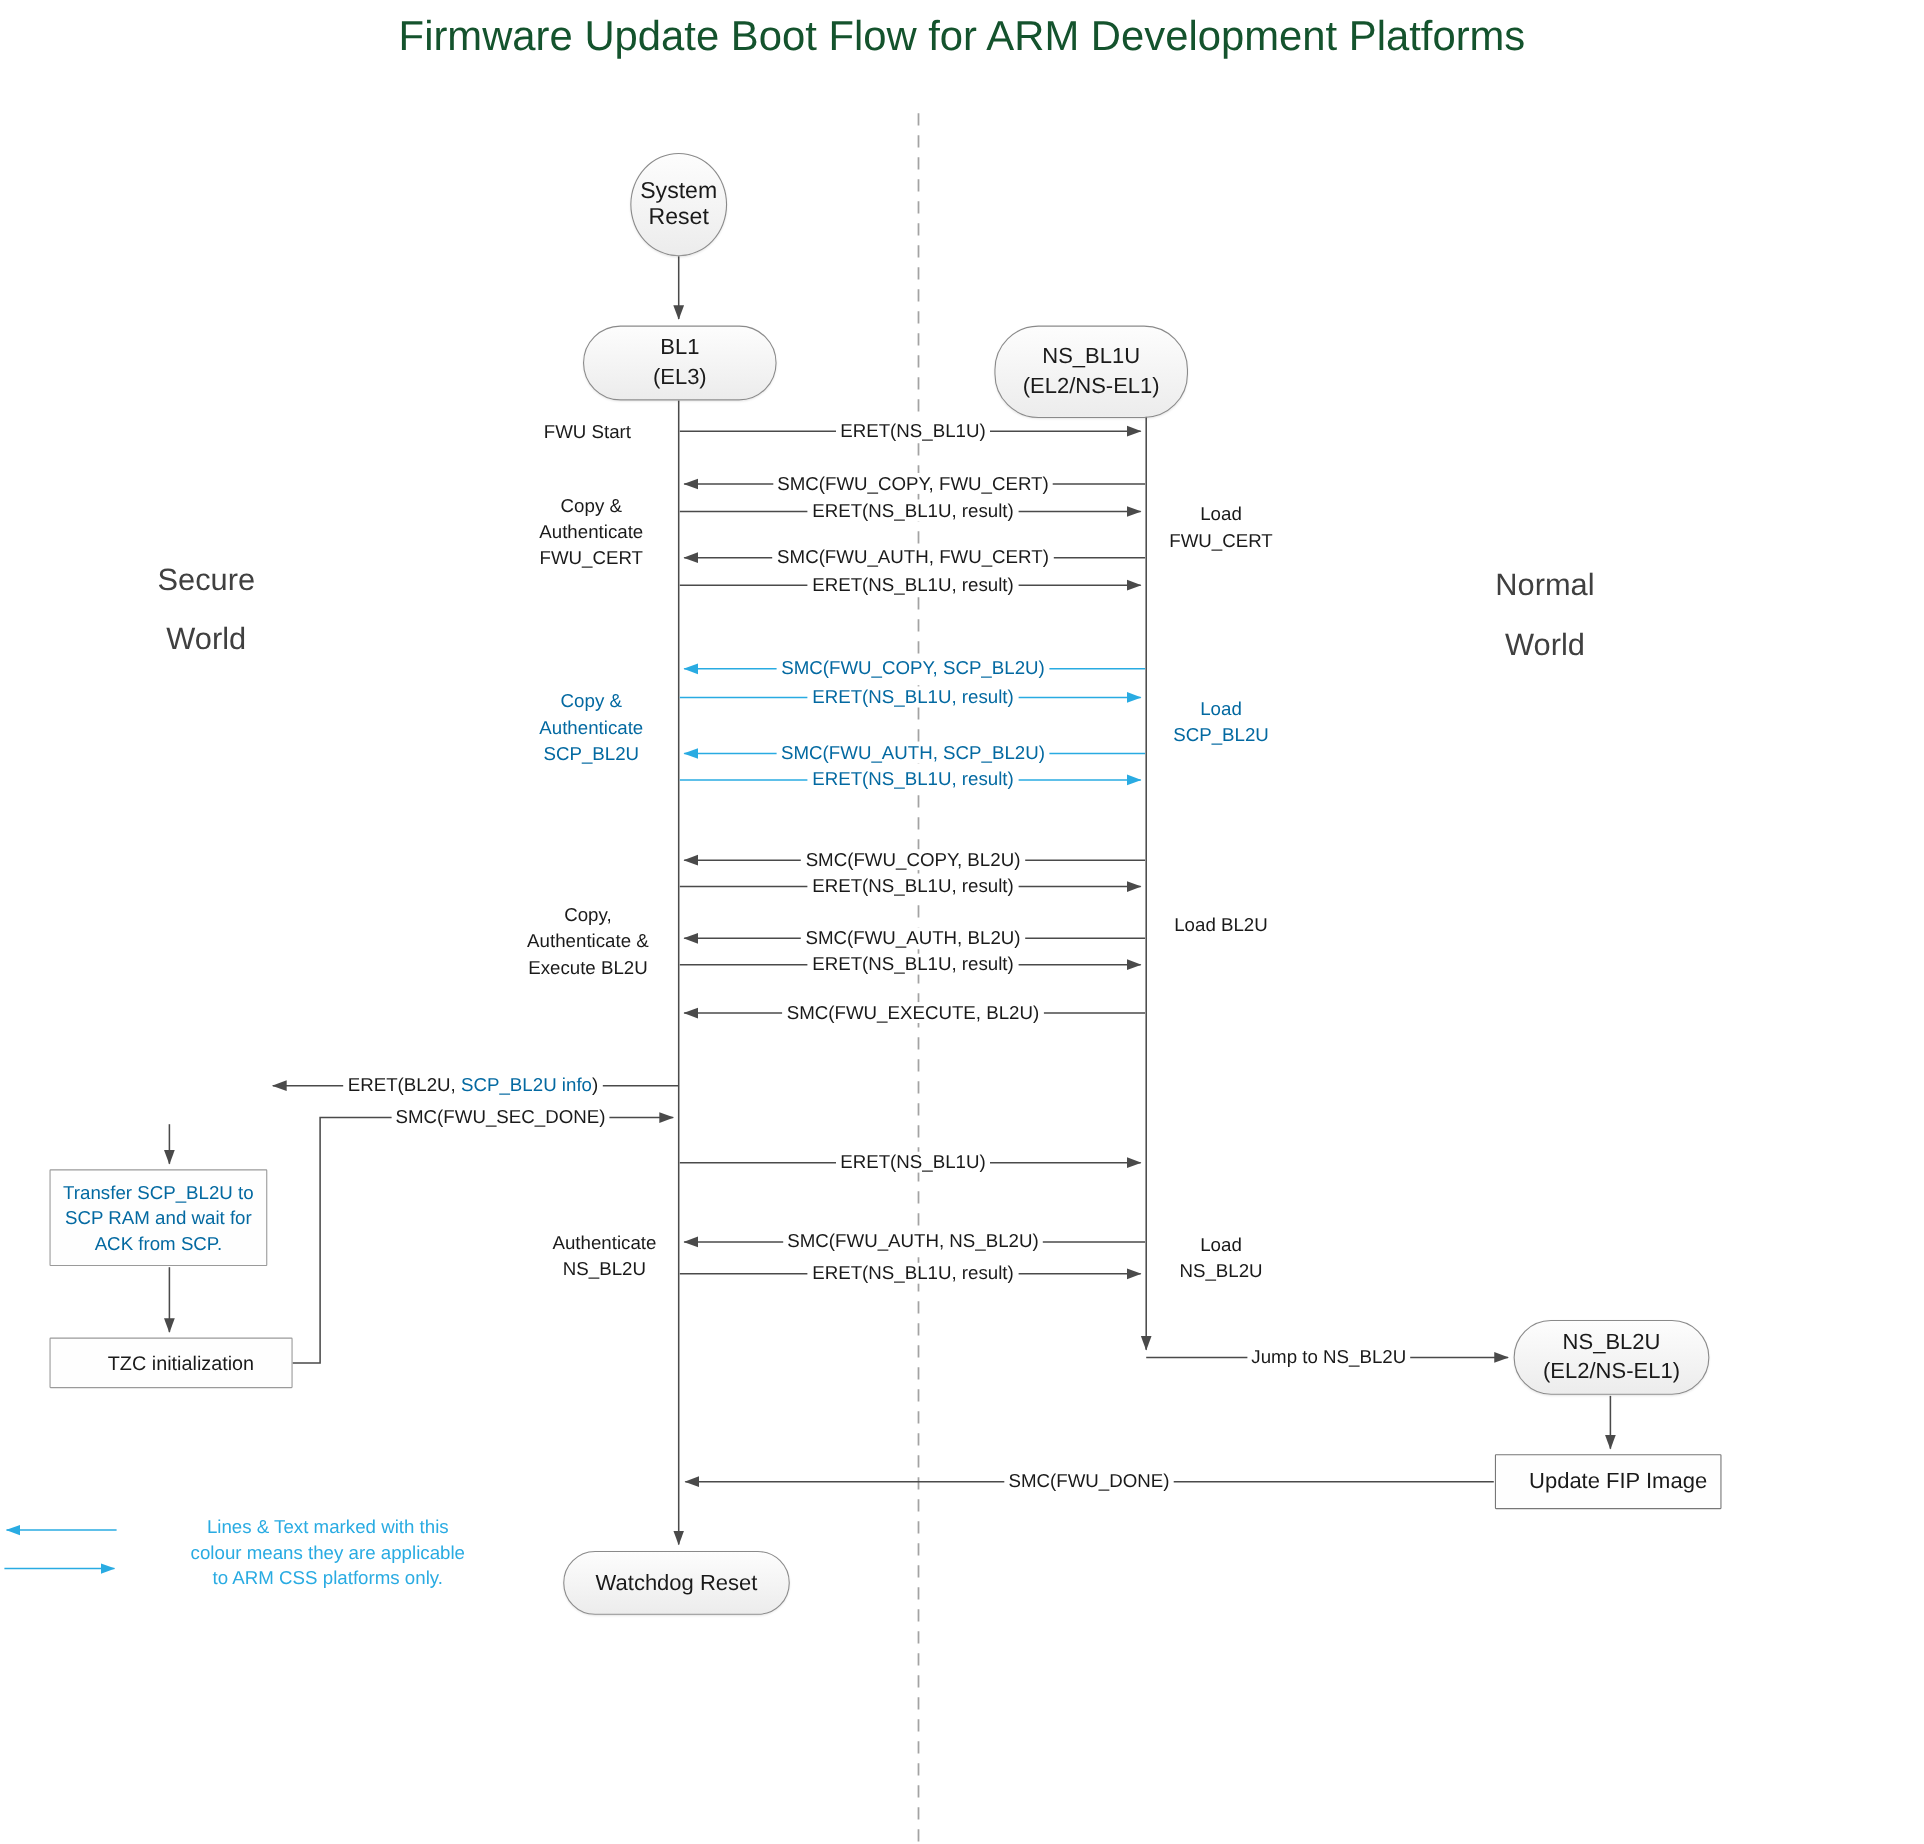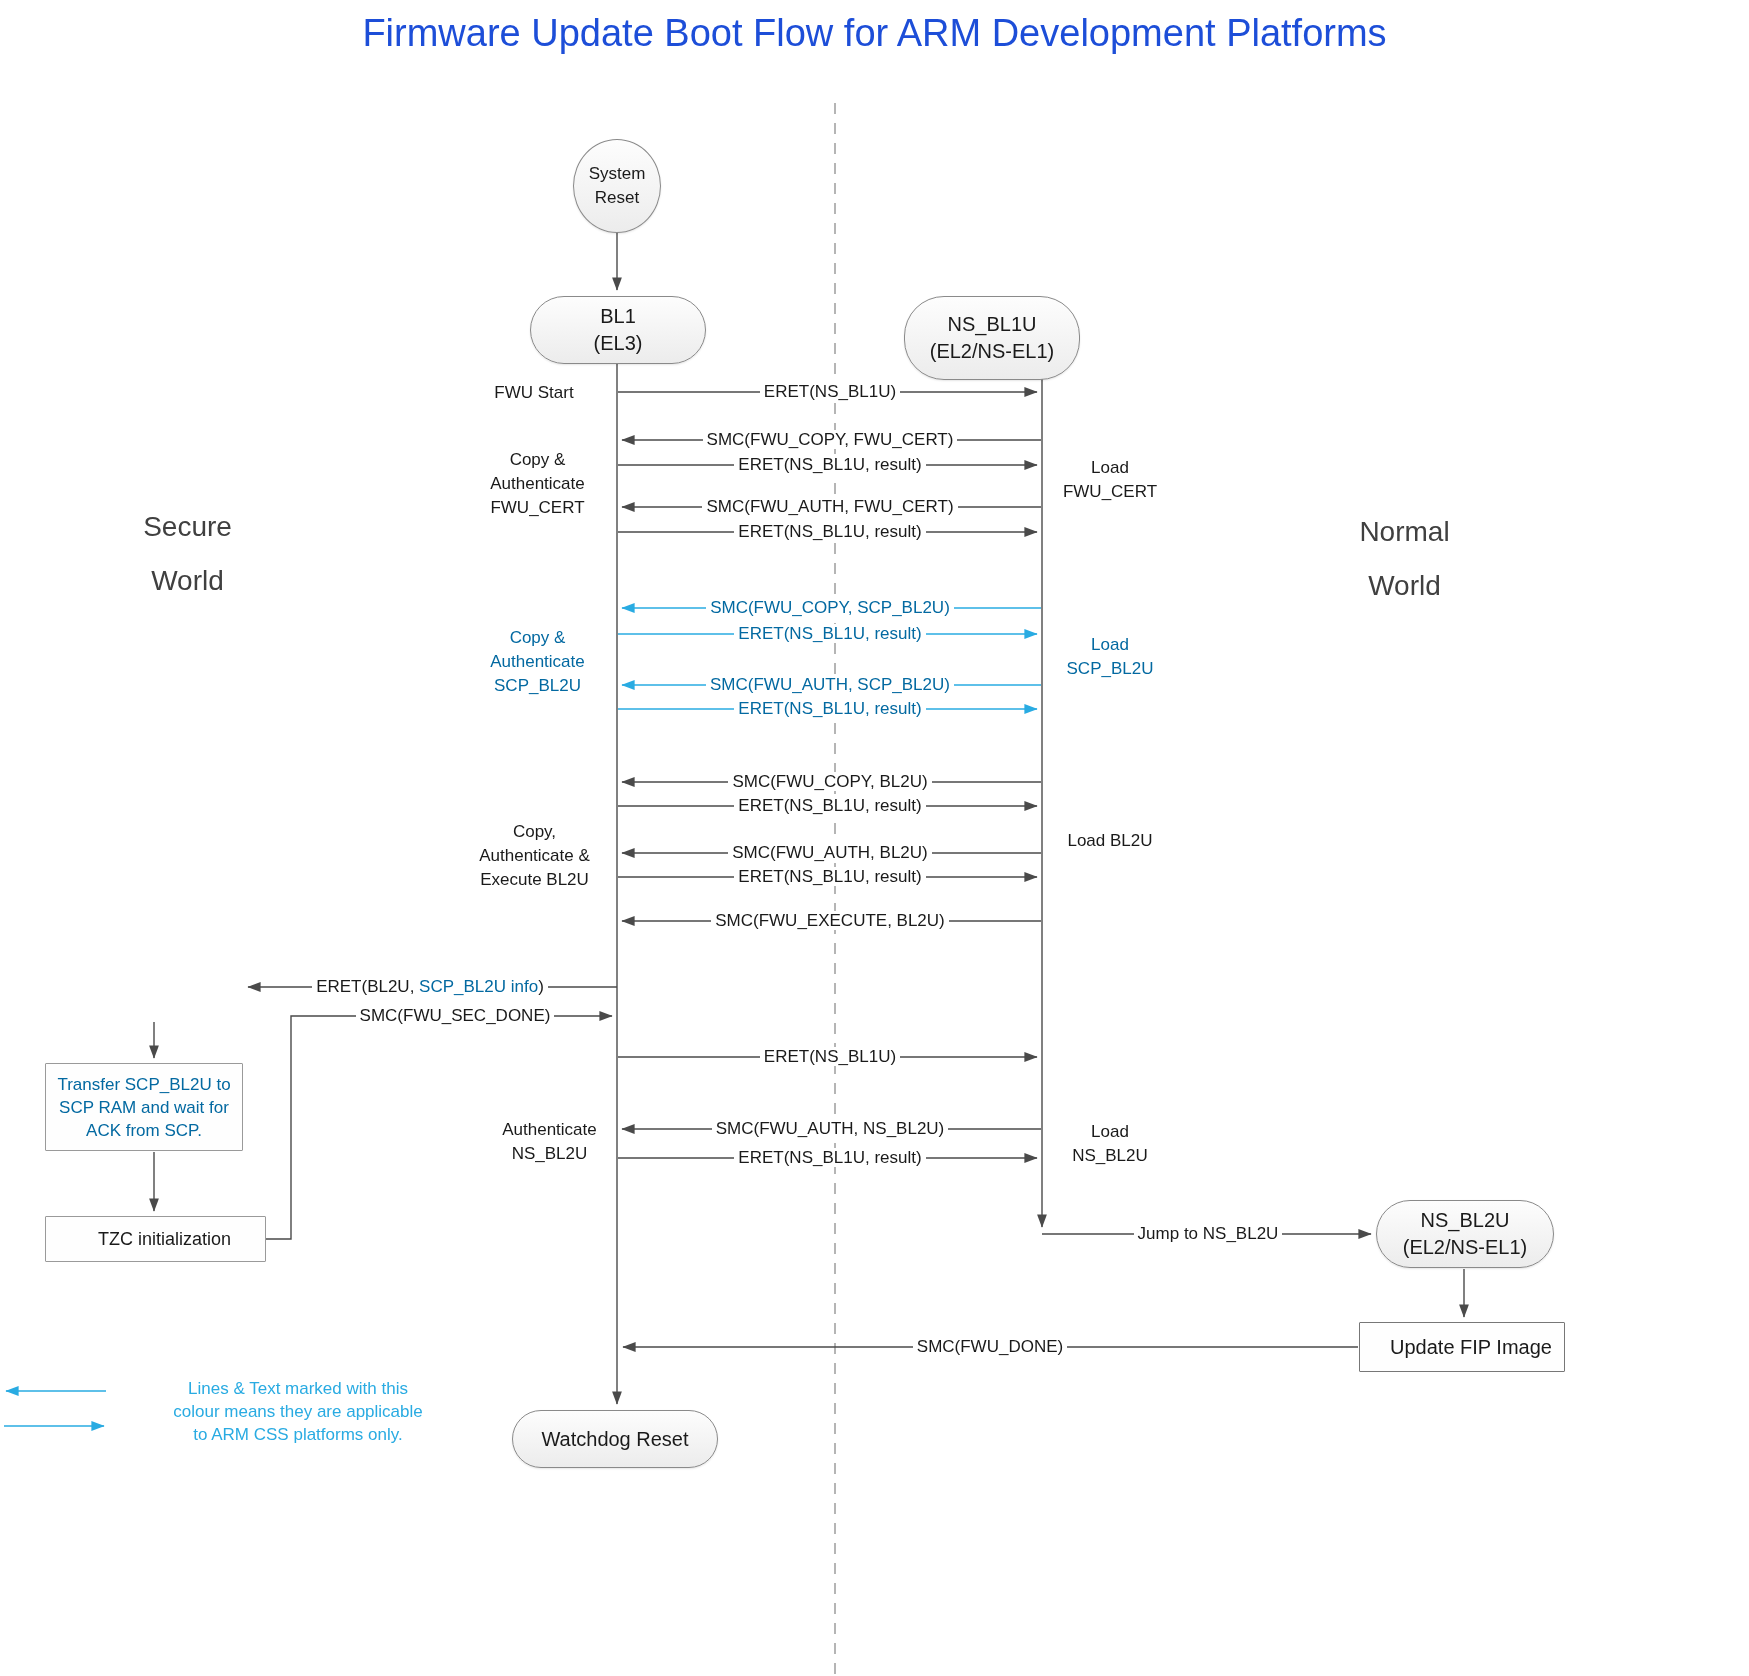--- a/index.html
+++ b/index.html
@@ -1,25 +1,25 @@
 <!DOCTYPE html>
 <html><head>
 <meta charset="utf-8">
 <style>
   * { margin:0; padding:0; box-sizing:border-box; }
   html,body { background:#ffffff; }
   body { font-family:"Liberation Sans", sans-serif; }
   .canvas { position:relative; width:1749px; height:1676px; background:#fff; overflow:hidden; }
   .wires { position:absolute; left:0; top:0; z-index:1; }
-  .title { position:absolute; left:0; top:12px; width:100%; text-align:center; font-size:38px; color:#1d4ed8; z-index:2; }
+  .title { position:absolute; left:0; top:12px; width:100%; text-align:center; font-size:38px; color:#14532d; z-index:2; }
   .node { position:absolute; z-index:3; display:flex; flex-direction:column; align-items:center; justify-content:center;
           text-align:center; background:linear-gradient(180deg,#fdfdfd 0%,#ececec 100%);
           border:1.4px solid #8a8a8a; color:#1a1a1a; box-shadow:0 1px 2px rgba(0,0,0,0.10); }
   .stadium { border-radius:40px; font-size:20px; line-height:27px; }
-  .ellipse { border-radius:50%; font-size:17px; line-height:24px;text-align:right; }
+  .ellipse { border-radius:50%; font-size:21px; line-height:24px;text-align:right; }
   .rect { border-radius:1px; background:#fefefe; box-shadow:none; border:1.3px solid #9a9a9a;padding-left:18px; }
   .rect.dark-border { border:1.4px solid #777; }
   .msg { position:absolute; z-index:2; height:22px; line-height:22px; font-size:17px; color:#1a1a1a; text-align:center; white-space:nowrap; }
   .msg > span { background:#fff; padding:0 4px; }
   .side { position:absolute; z-index:2; font-size:17px; line-height:24px; color:#1a1a1a; text-align:center; }
   .blue { color:#0369a1; }
   .world { position:absolute; z-index:2; font-size:28px; line-height:54px; color:#404040; text-align:center; }
   .legend-text { position:absolute; z-index:2; font-size:17px; line-height:23px; color:#29ABE2; text-align:center; }
   .transfer-note { font-size:17px; line-height:23px; padding:0 8px; }
   .tzc { font-size:18px; }

